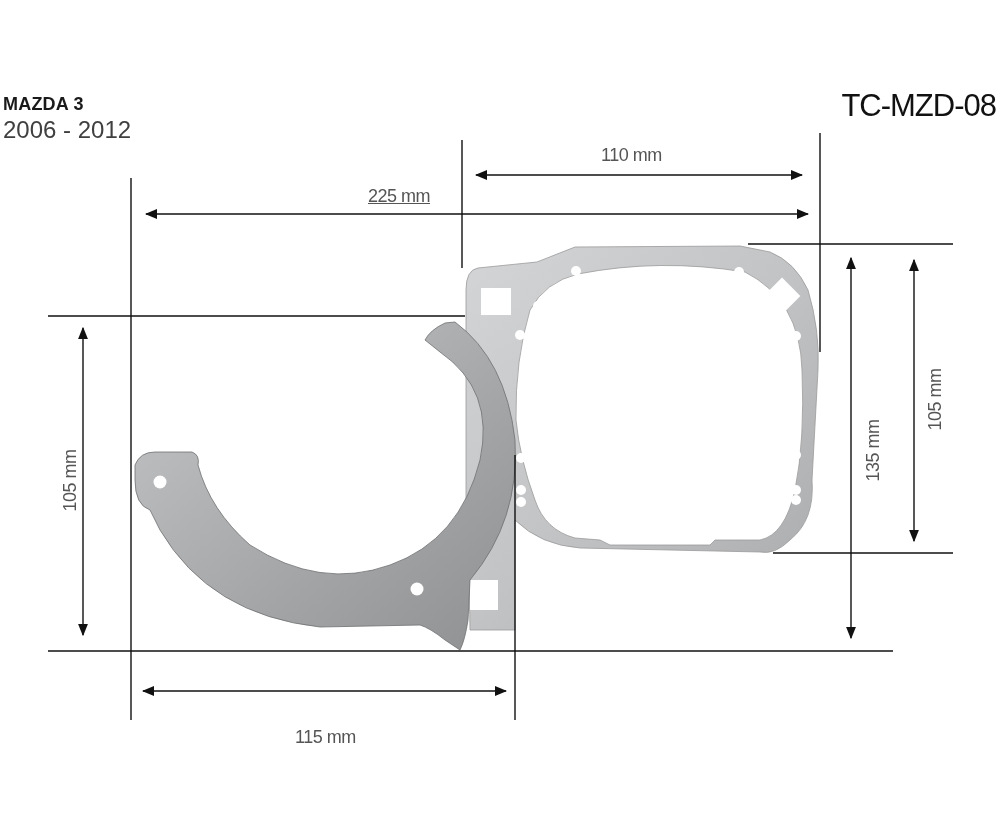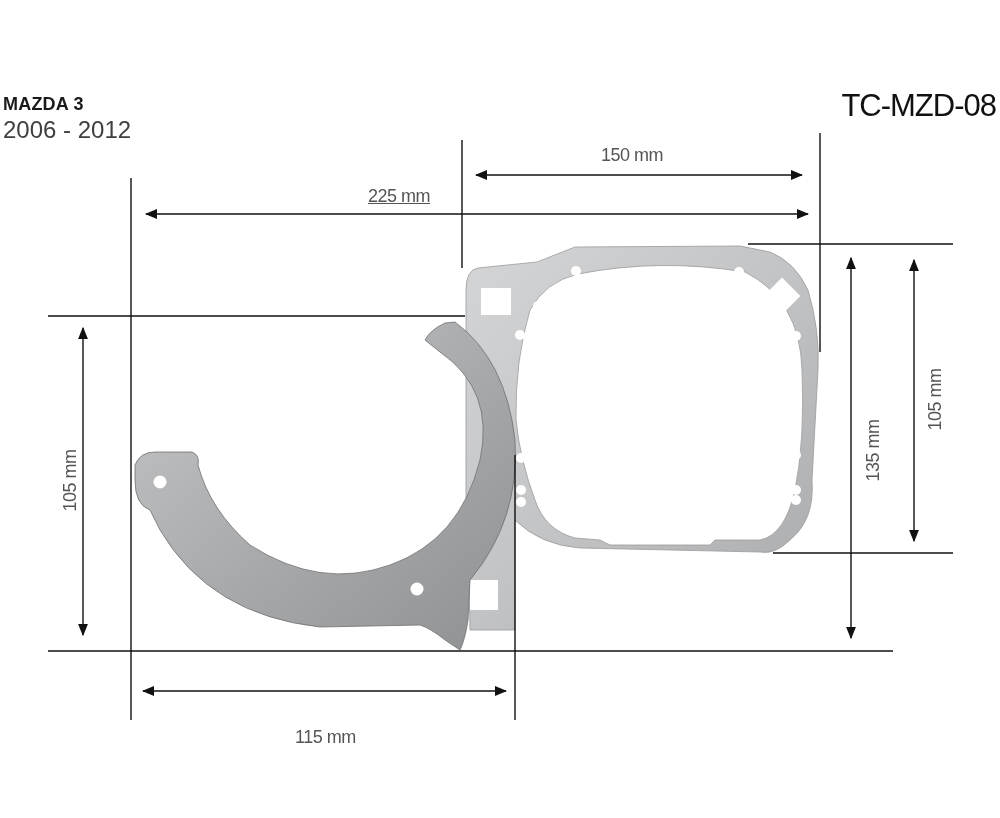--- a/index.html
+++ b/index.html
@@ -79,18 +79,18 @@
   <g stroke="#111" stroke-width="1.4">
     <line x1="476" y1="175" x2="802" y2="175" marker-start="url(#arrow)" marker-end="url(#arrow)"></line>
     <line x1="146" y1="214" x2="808" y2="214" marker-start="url(#arrow)" marker-end="url(#arrow)"></line>
     <line x1="83" y1="328" x2="83" y2="635" marker-start="url(#arrow)" marker-end="url(#arrow)"></line>
     <line x1="851" y1="258" x2="851" y2="638" marker-start="url(#arrow)" marker-end="url(#arrow)"></line>
     <line x1="914" y1="260" x2="914" y2="541" marker-start="url(#arrow)" marker-end="url(#arrow)"></line>
     <line x1="143" y1="691" x2="506" y2="691" marker-start="url(#arrow)" marker-end="url(#arrow)"></line>
   </g>
 </svg>
 
-<div class="dim-label" style="left:601px; top:145px;">150 mm</div>
+<div class="dim-label" style="left:601px; top:145px;">110 mm</div>
 <div class="dim-label" style="left:368px; top:186px;text-decoration:underline;">225 mm</div>
 <div class="dim-label vert" style="left:32px; top:470px; width:76px; text-align:center;">105 mm</div>
 <div class="dim-label vert" style="left:834px; top:440px; width:78px; text-align:center;">135 mm</div>
 <div class="dim-label vert" style="left:897px; top:389px; width:76px; text-align:center;">105 mm</div>
 <div class="dim-label" style="left:295px; top:727px;">115 mm</div>
 
 </body></html>

